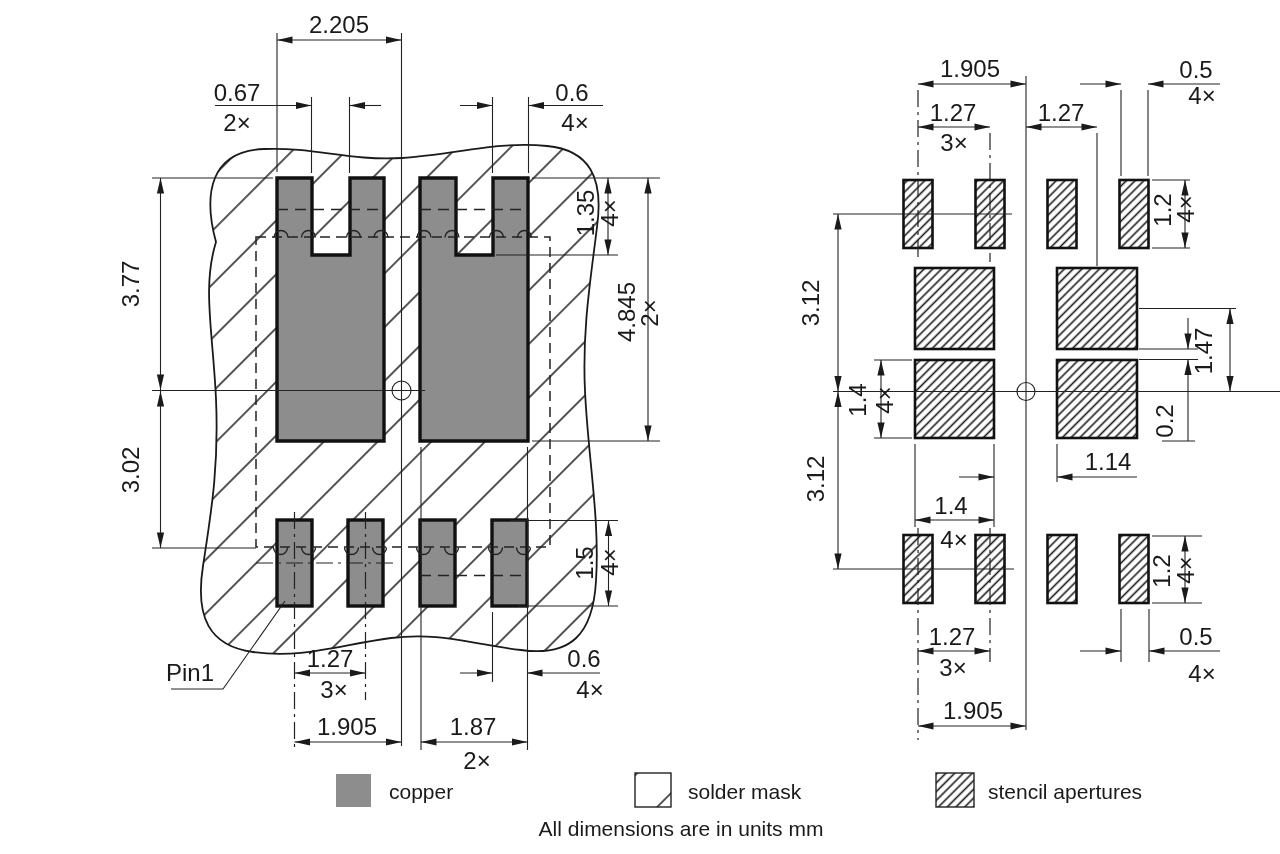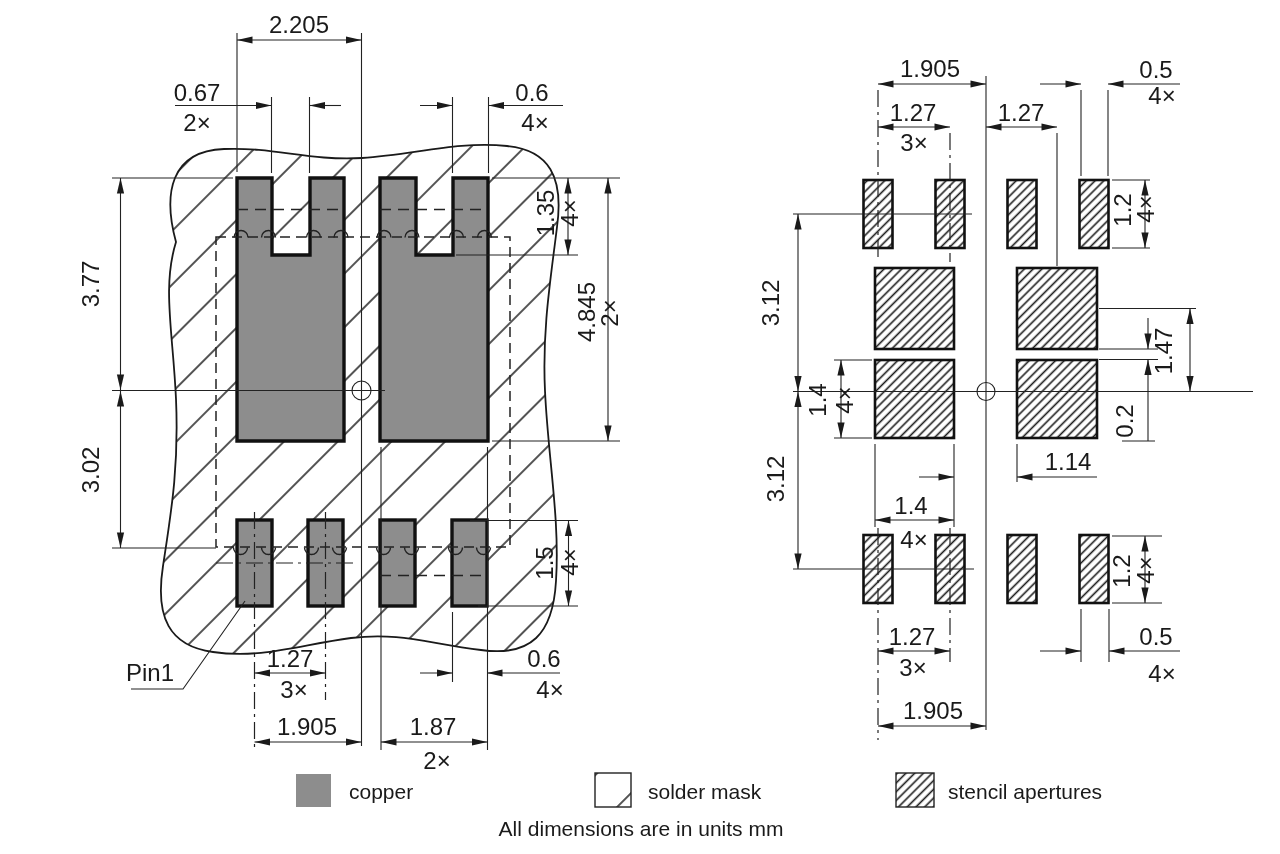--- a/index.html
+++ b/index.html
@@ -1,17 +1,17 @@
 <!DOCTYPE html>
 <html><head>
 <meta charset="utf-8">
 <style>
   html,body { margin:0; padding:0; background:#ffffff; }
   .page { position:relative; width:1068px; height:854px; background:#ffffff;
-          font-family:"Liberation Sans", sans-serif; }
+          font-family:"Liberation Sans", sans-serif;padding-left:40px; }
   svg { display:block; }
   
   .thin   { stroke:#222; stroke-width:1.1; fill:none; }
   .blob   { stroke:#1a1a1a; stroke-width:1.8; }
   .pad    { stroke:#111; stroke-width:3.4; }
   .ap     { stroke:#111; stroke-width:2.6; }
   .dashout{ stroke:#222; stroke-width:1.5; fill:none; stroke-dasharray:10 6; }
   .dash2  { stroke:#222; stroke-width:1.5; fill:none; stroke-dasharray:11 7; }
   .dashdot{ stroke:#222; stroke-width:1.2; fill:none; stroke-dasharray:17 5 3 5; }
   .arc    { stroke:#222; stroke-width:1.4; fill:none; }

